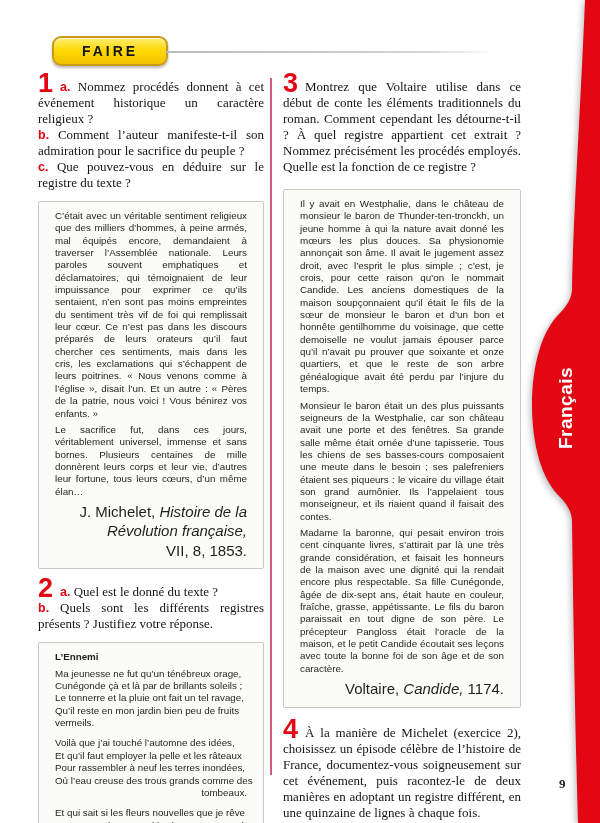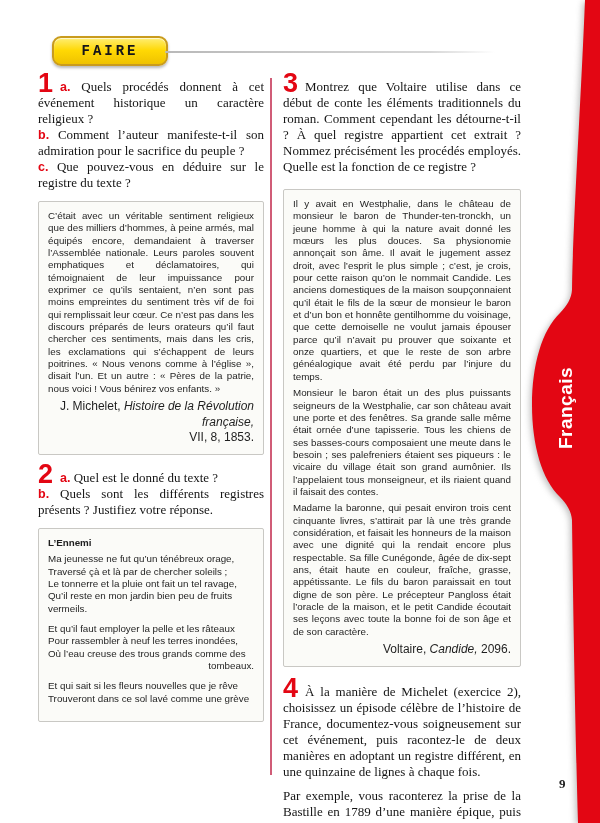--- a/index.html
+++ b/index.html
@@ -17,21 +17,21 @@
   }
   
   .faire-tab{
     position:absolute;left:52px;top:36px;width:112px;height:26px;
     border:2px solid #c99b1d;border-radius:9px;
     background:linear-gradient(180deg,#ffee72 0%,#ffd803 48%,#efc200 100%);
     box-shadow:0 2px 3px rgba(0,0,0,.28), inset 0 1px 1px rgba(255,255,255,.7);
     display:flex;align-items:center;justify-content:center;
   }
   .faire-tab span{
-    font-family:Liberation Mono, monospace;font-weight:bold;font-size:14px;
+    font-family:Liberation Sans, sans-serif;font-weight:bold;font-size:14px;
     letter-spacing:3px;color:#15151a;
   }
   .header-rule{
     position:absolute;left:165px;top:51px;width:330px;height:2px;border-radius:2px;
     background:linear-gradient(to right,#b9b9b9,#d6d6d6 80%,rgba(221,221,221,0));
   }
   
   .col{position:absolute;top:78px;}
   .col-left{left:38px;width:226px;}
   .col-right{left:283px;width:238px;}
@@ -46,28 +46,28 @@
     color:var(--red);display:inline-block;line-height:10px;margin-right:7px;
     vertical-align:-1px;
   }
   .ltr{
     font-family:"Liberation Sans",sans-serif;font-weight:bold;font-size:12.5px;
     color:var(--red);
   }
   
   .qbox{
     background:var(--boxbg);border:1px solid var(--boxline);border-radius:2px;
-    padding:8px 9px;margin-top:10px;
+    padding:8px 16px;margin-top:10px;
     font-family:"Liberation Sans",sans-serif;font-size:9.8px;line-height:1.26;
     color:#1f1f1f;
   }
   .qbox p{margin:0 0 4px;text-align:justify;}
   .qbox p:last-child{margin-bottom:0;}
   .qbox .intro{font-style:italic;}
-  .attr{font-size:12px;text-align:right;margin-top:3px;line-height:1.3;}
+  .attr{font-size:15px;text-align:right;margin-top:3px;line-height:1.3;}
   
   .poem-title{text-align:center;font-weight:bold;margin:0 0 8px;}
   .stanza{margin:0 0 8px;}
   .vline{white-space:nowrap;}
   .hang{text-align:right;}
   .mt14{margin-top:14px;}
   .mt16{margin-top:16px;}
   .gap8{height:8px;}
   
   .side-band{position:absolute;right:0;top:0;width:80px;height:823px;}
@@ -86,48 +86,50 @@
 <body>
 
 <div class="faire-tab">
   <span>FAIRE</span>
 </div>
 <div class="header-rule"></div>
 
 <div class="col col-left">
 
   <div>
-    <p class="q"><span class="num">1</span><span class="ltr">a.</span> <span>Quels procédés donnent à cet événement historique un caractère religieux ?</span></p>
+    <p class="q"><span class="num">1</span><span class="ltr">a.</span> <span>Nommez procédés donnent à cet événement historique un caractère religieux ?</span></p>
     <p class="q"><span class="ltr">b.</span> <span>Comment l’auteur manifeste-t-il son admiration pour le sacrifice du peuple ?</span></p>
     <p class="q"><span class="ltr">c.</span> <span>Que pouvez-vous en déduire sur le registre du texte ?</span></p>
   </div>
 
   <div class="qbox">
     <p>C’était avec un véritable sentiment religieux que des milliers d’hommes, à peine armés, mal équipés encore, demandaient à traverser l’Assemblée nationale. Leurs paroles souvent emphatiques et déclamatoires, qui témoignaient de leur impuissance pour exprimer ce qu’ils sentaient, n’en sont pas moins empreintes du sentiment très vif de foi qui remplissait leur cœur. Ce n’est pas dans les discours préparés de leurs orateurs qu’il faut chercher ces sentiments, mais dans les cris, les exclamations qui s’échappent de leurs poitrines. « Nous venons comme à l’église », disait l’un. Et un autre : « Pères de la patrie, nous voici ! Vous bénirez vos enfants. »</p>
+    <p>Le sacrifice fut, dans ces jours, véritablement universel, immense et sans bornes. Plusieurs centaines de mille donnèrent leurs corps et leur vie, d’autres leur fortune, tous leurs cœurs, d’un même élan…</p>
     <div class="attr">
       <span>J. Michelet,</span>
       <i>Histoire de la Révolution française,</i><br>
       <span>VII, 8, 1853.</span>
     </div>
   </div>
 
   <div class="mt14">
     <p class="q"><span class="num">2</span><span class="ltr">a.</span> <span>Quel est le donné du texte ?</span></p>
     <p class="q"><span class="ltr">b.</span> <span>Quels sont les différents registres présents ? Justifiez votre réponse.</span></p>
   </div>
 
   <div class="qbox">
     <p class="poem-title">L’Ennemi</p>
     <div class="stanza">
       <div class="vline">Ma jeunesse ne fut qu’un ténébreux orage,</div>
-      <div class="vline">Traversé çà et là par de chercher soleils ;</div>
+      <div class="vline">Cunégonde çà et là par de brillants soleils ;</div>
       <div class="vline">Le tonnerre et la pluie ont fait un tel ravage,</div>
       <div>Qu’il reste en mon jardin bien peu de fruits vermeils.</div>
     </div>
     <div class="stanza">
+      <div class="vline">Voilà que j’ai touché l’automne des idées,</div>
       <div class="vline">Et qu’il faut employer la pelle et les râteaux</div>
       <div class="vline">Pour rassembler à neuf les terres inondées,</div>
       <div class="vline">Où l’eau creuse des trous grands comme des</div>
       <div class="hang">tombeaux.</div>
     </div>
     <div class="stanza">
       <div class="vline">Et qui sait si les fleurs nouvelles que je rêve</div>
       <div class="vline">Trouveront dans ce sol lavé comme une grève</div>
 
     </div>
@@ -143,21 +145,21 @@
     <p class="q"><span class="num">3</span><span>Montrez que Voltaire utilise dans ce début de conte les éléments traditionnels du roman. Comment cependant les détourne-t-il ? À quel registre appartient cet extrait ? Nommez précisément les procédés employés. Quelle est la fonction de ce registre ?</span></p>
   </div>
 
   <div class="qbox mt14">
     <p>Il y avait en Westphalie, dans le château de monsieur le baron de Thunder-ten-tronckh, un jeune homme à qui la nature avait donné les mœurs les plus douces. Sa physionomie annonçait son âme. Il avait le jugement assez droit, avec l’esprit le plus simple ; c’est, je crois, pour cette raison qu’on le nommait Candide. Les anciens domestiques de la maison soupçonnaient qu’il était le fils de la sœur de monsieur le baron et d’un bon et honnête gentilhomme du voisinage, que cette demoiselle ne voulut jamais épouser parce qu’il n’avait pu prouver que soixante et onze quartiers, et que le reste de son arbre généalogique avait été perdu par l’injure du temps.</p>
     <p>Monsieur le baron était un des plus puissants seigneurs de la Westphalie, car son château avait une porte et des fenêtres. Sa grande salle même était ornée d’une tapisserie. Tous les chiens de ses basses-cours composaient une meute dans le besoin ; ses palefreniers étaient ses piqueurs : le vicaire du village était son grand aumônier. Ils l’appelaient tous monseigneur, et ils riaient quand il faisait des contes.</p>
     <p>Madame la baronne, qui pesait environ trois cent cinquante livres, s’attirait par là une très grande considération, et faisait les honneurs de la maison avec une dignité qui la rendait encore plus respectable. Sa fille Cunégonde, âgée de dix-sept ans, était haute en couleur, fraîche, grasse, appétissante. Le fils du baron paraissait en tout digne de son père. Le précepteur Pangloss était l’oracle de la maison, et le petit Candide écoutait ses leçons avec toute la bonne foi de son âge et de son caractère.</p>
     <div class="attr">
       <span>Voltaire,</span>
       <i>Candide,</i>
-      <span>2096.</span>
+      <span>1174.</span>
     </div>
   </div>
 
   <div class="mt16">
     <p class="q"><span class="num">4</span><span>À la manière de Michelet (exercice 2), choisissez un épisode célèbre de l’histoire de France, documentez-vous soigneusement sur cet événement, puis racontez-le de deux manières en adoptant un registre différent, en une quinzaine de lignes à chaque fois.</span></p>
     <div class="gap8"></div>
     <p class="q"><span>Par exemple, vous raconterez la prise de la Bastille en 1789 d’une manière épique, puis lyrique.</span></p>
   </div>
 </div>
 

